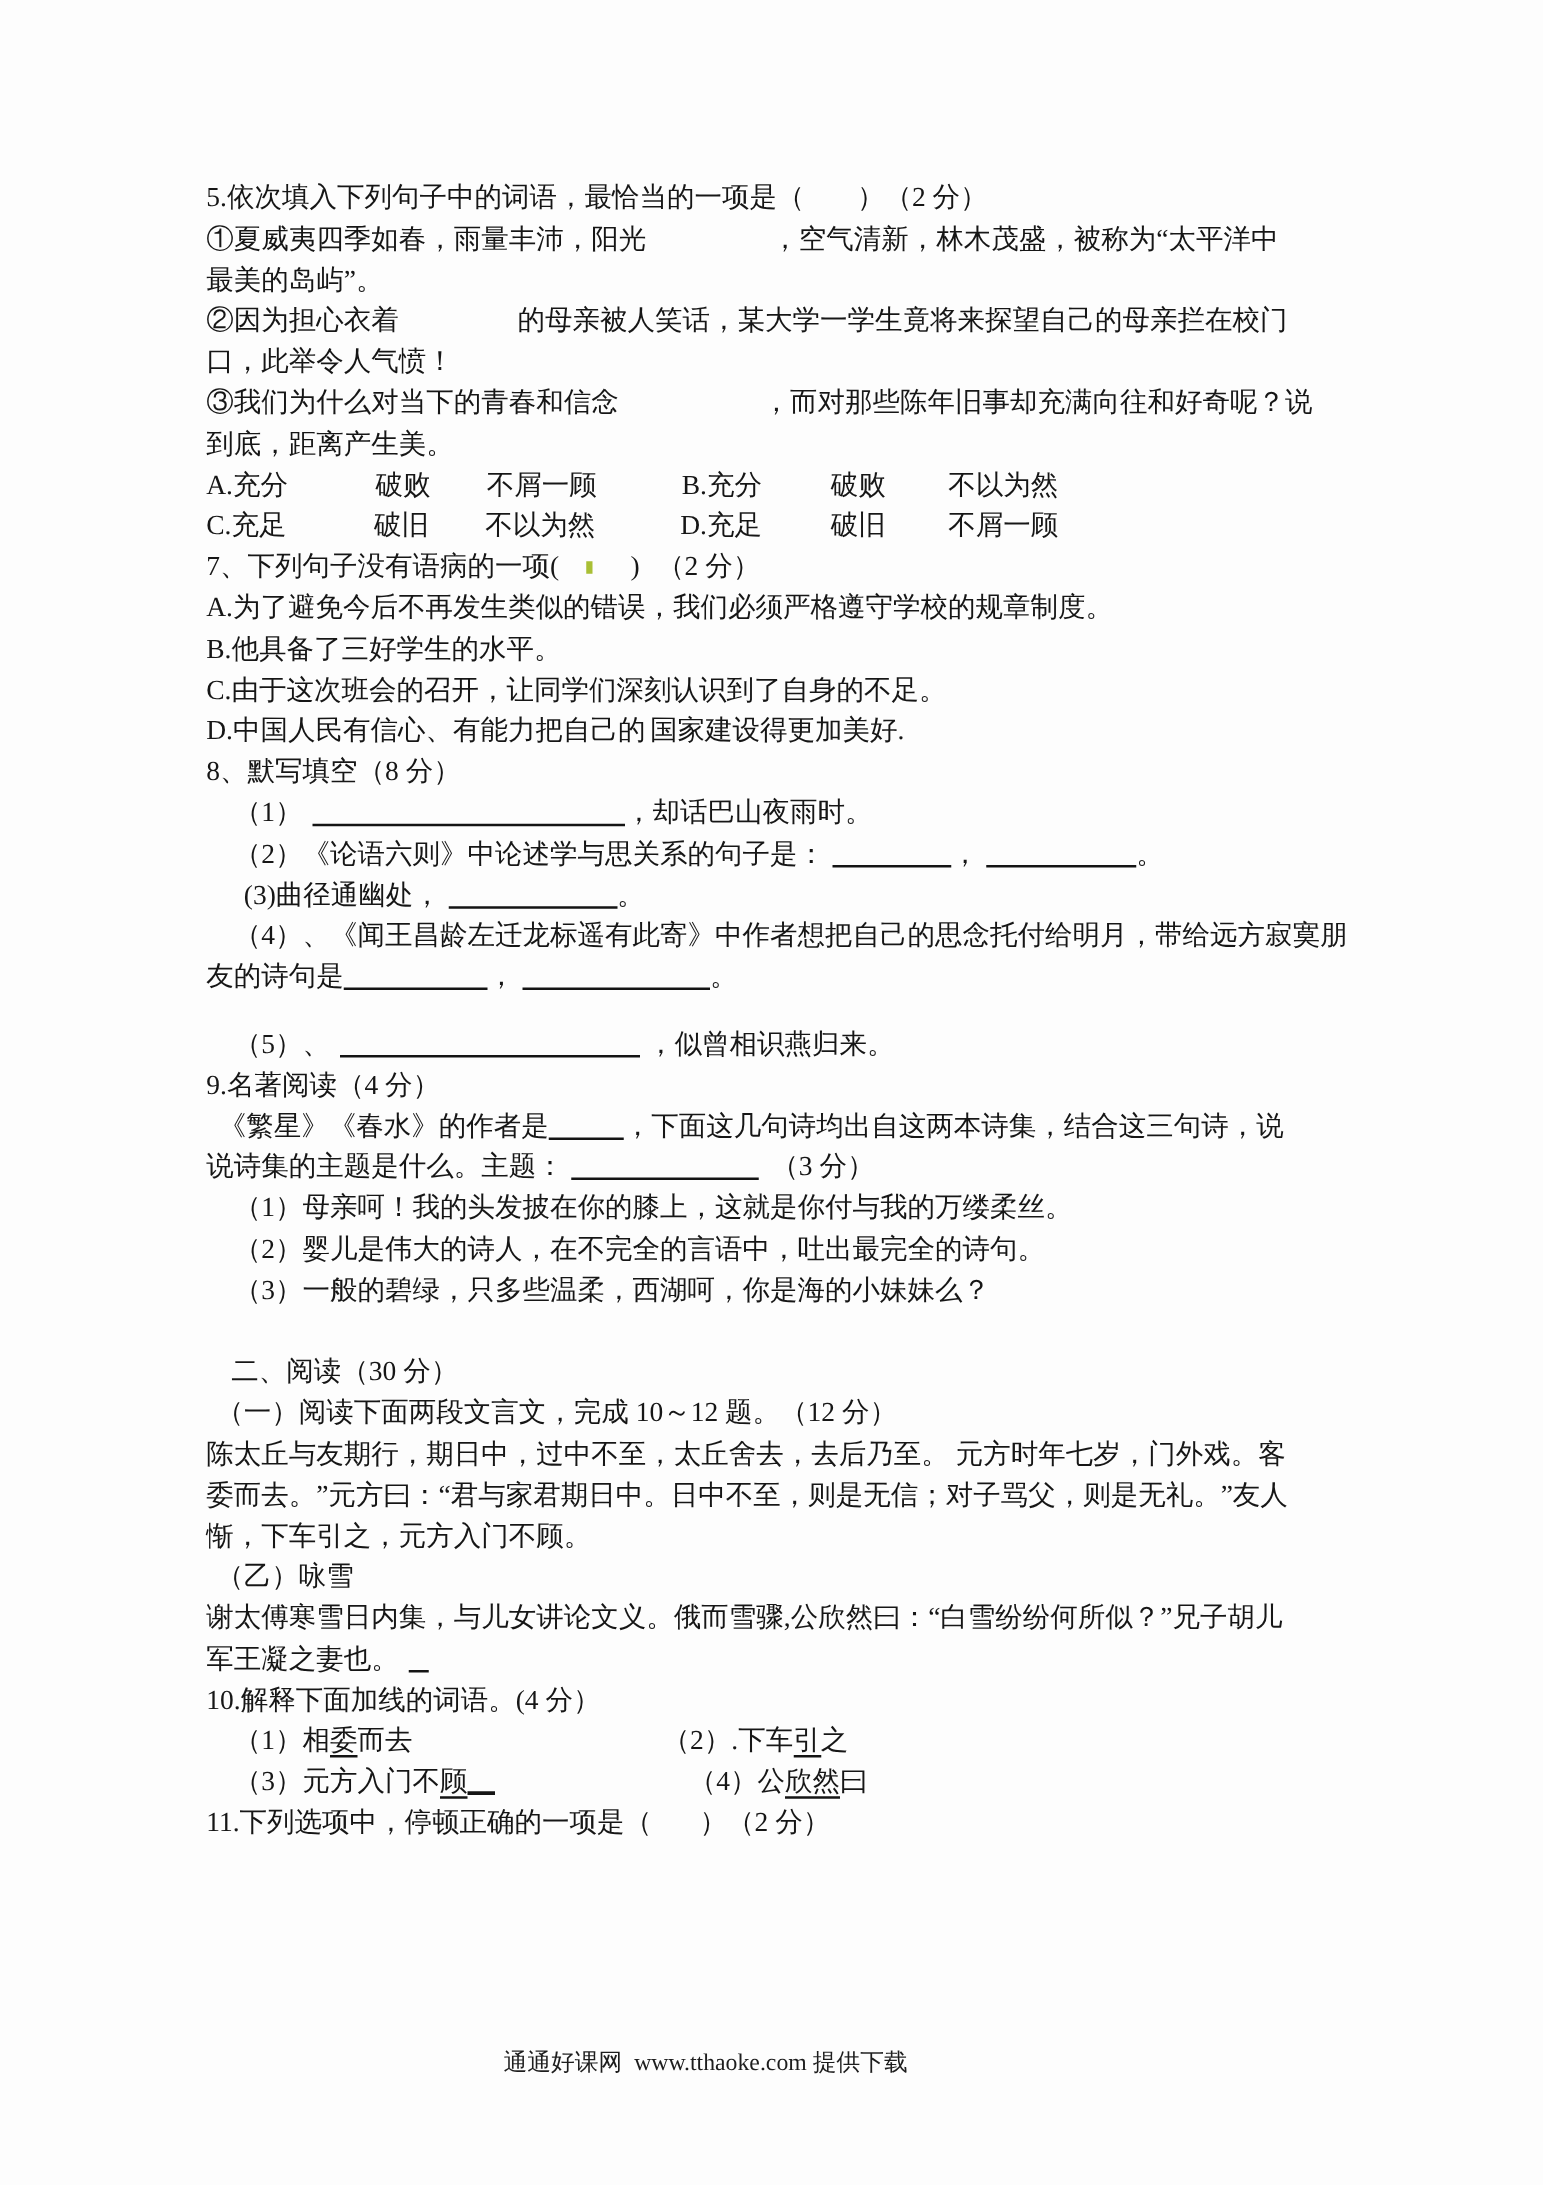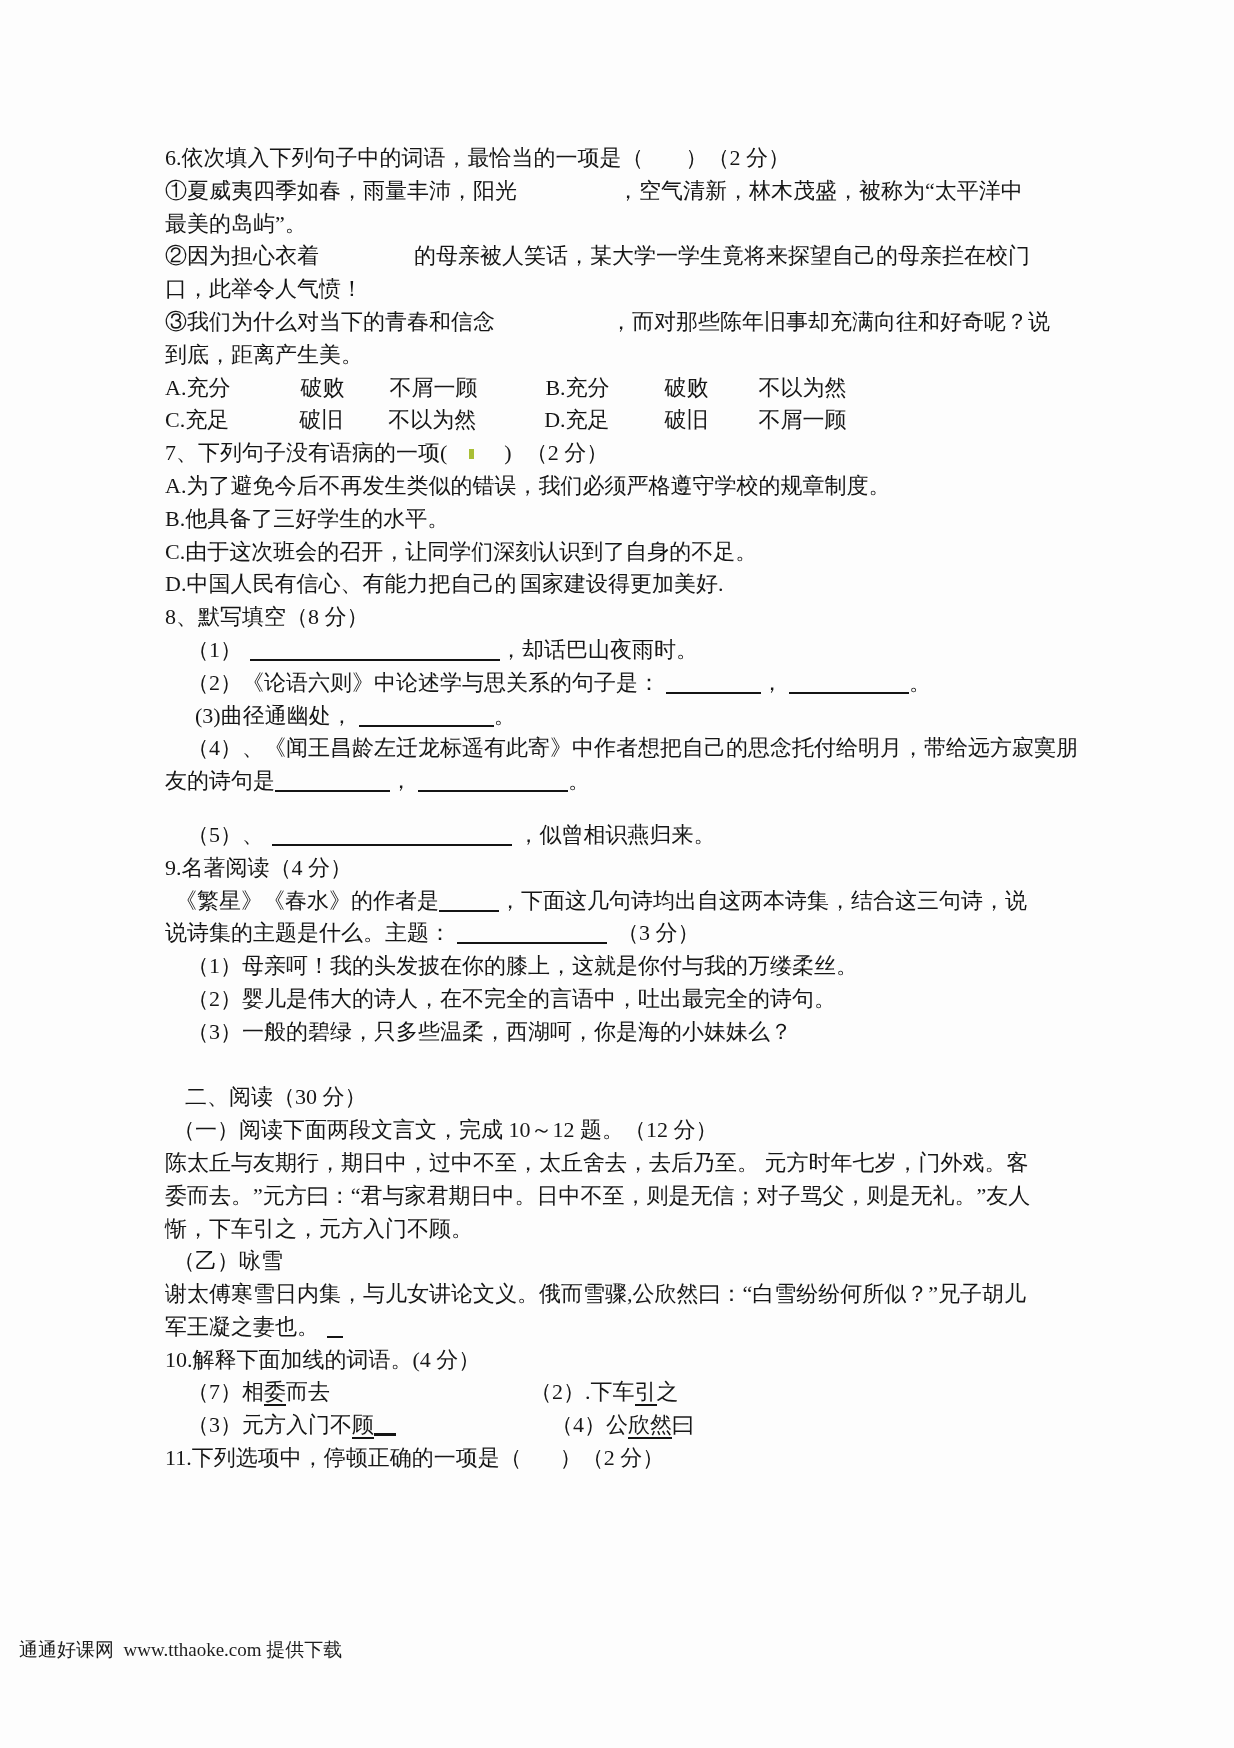--- a/index.html
+++ b/index.html
@@ -37,32 +37,32 @@
     width:5px;height:10px;
     background:#a9bf35;
     vertical-align:1px;
   }
   .footer{
     position:absolute;
     left:0;top:1615px;
     width:1234px;
     padding-right:124px;
     box-sizing:border-box;
-    text-align:left;
+    text-align:center;
     font-size:19px;
     color:#1d1d1d;
     white-space:pre;
   }
 </style>
 </head>
 <body>
 
 <div class="page">
   <div class="content">
-      <div class="line"><span>6.依次填入下列句子中的词语，</span><span class="b">最恰当</span><span>的一项是（</span><span class="gap" style="width: 42px;"></span><span>）（2 分）</span></div>
+      <div class="line"><span>5.依次填入下列句子中的词语，</span><span class="b">最恰当</span><span>的一项是（</span><span class="gap" style="width: 42px;"></span><span>）（2 分）</span></div>
       <div class="line"><span>①夏威夷四季如春，雨量丰沛，阳光</span><span class="gap" style="width: 100px;"></span><span>，空气清新，林木茂盛，被称为“太平洋中</span></div>
       <div class="line"><span>最美的岛屿”。</span></div>
       <div class="line"><span>②因为担心衣着</span><span class="gap" style="width: 95px;"></span><span>的母亲被人笑话，某大学一学生竟将来探望自己的母亲拦在校门</span></div>
       <div class="line"><span>口，此举令人气愤！</span></div>
       <div class="line"><span>③我们为什么对当下的青春和信念</span><span class="gap" style="width: 115px;"></span><span>，而对那些陈年旧事却充满向往和好奇呢？说</span></div>
       <div class="line"><span>到底，距离产生美。</span></div>
       <div class="line"><span>A.充分</span><span class="gap" style="width: 70px;"></span><span>破败</span><span class="gap" style="width: 45px;"></span><span>不屑一顾</span><span class="gap" style="width: 68px;"></span><span>B.充分</span><span class="gap" style="width: 55px;"></span><span>破败</span><span class="gap" style="width: 50px;"></span><span>不以为然</span></div>
       <div class="line"><span>C.充足</span><span class="gap" style="width: 70px;"></span><span>破旧</span><span class="gap" style="width: 45px;"></span><span>不以为然</span><span class="gap" style="width: 68px;"></span><span>D.充足</span><span class="gap" style="width: 55px;"></span><span>破旧</span><span class="gap" style="width: 50px;"></span><span>不屑一顾</span></div>
       <div class="line"><span>7、下列句子</span><span class="b">没有语病</span><span>的一项(</span><span class="gap" style="width: 22px;"></span><span class="green-mark"></span><span class="gap" style="width: 30px;"></span><span>)</span><span class="gap" style="width: 14px;"></span><span>（2 分）</span></div>
       <div class="line"><span>A.为了避免今后不再发生类似的错误，我们必须严格遵守学校的规章制度。</span></div>
@@ -85,20 +85,20 @@
       <div class="line">&nbsp;</div>
       <div class="line" style="padding-left: 20px;"><span>二、阅读（30 分）</span></div>
       <div class="line" style="padding-left: 8px;"><span>（一）阅读下面两段文言文，完成 10～12 题。（12 分）</span></div>
       <div class="line"><span>陈太丘与友期行，期日中，过中不至，太丘舍去，去后乃至。 元方时年七岁，门外戏。客</span></div>
       <div class="line"><span>委而去。”元方曰：“君与家君期日中。日中不至，则是无信；对子骂父，则是无礼。”友人</span></div>
       <div class="line"><span>惭，下车引之，元方入门不顾。</span></div>
       <div class="line" style="padding-left: 8px;"><span>（乙）咏雪</span></div>
       <div class="line"><span>谢太傅寒雪日内集，与儿女讲论文义。俄而雪骤,公欣然曰：“白雪纷纷何所似？”兄子胡儿</span></div>
       <div class="line"><span>军王凝之妻也。</span><span class="gap" style="width: 8px;"></span><span class="blank" style="width: 16px;"></span></div>
       <div class="line"><span>10.解释下面加线的词语。(4 分）</span></div>
-      <div class="line" style="padding-left: 22px;"><span>（7）相</span><span class="ul">委</span><span>而去</span><span class="gap" style="width: 200px;"></span><span>（2）.</span><span>下车</span><span class="ul">引</span><span>之</span></div>
+      <div class="line" style="padding-left: 22px;"><span>（1）相</span><span class="ul">委</span><span>而去</span><span class="gap" style="width: 200px;"></span><span>（2）.</span><span>下车</span><span class="ul">引</span><span>之</span></div>
       <div class="line" style="padding-left: 22px;"><span>（3）元方入门不</span><span class="ul">顾</span><span class="blank" style="width: 22px; border-bottom-width: 3px;"></span><span class="gap" style="width: 155px;"></span><span>（4）公</span><span class="ul">欣然</span><span>曰</span></div>
       <div class="line"><span>11.下列选项中，停顿正确的一项是（</span><span class="gap" style="width: 38px;"></span><span>）（2 分）</span></div>
     </div>
   <div class="footer">
     <span>通通好课网  www.tthaoke.com 提供下载</span>
   </div>
 </div>
 
 </body></html>

